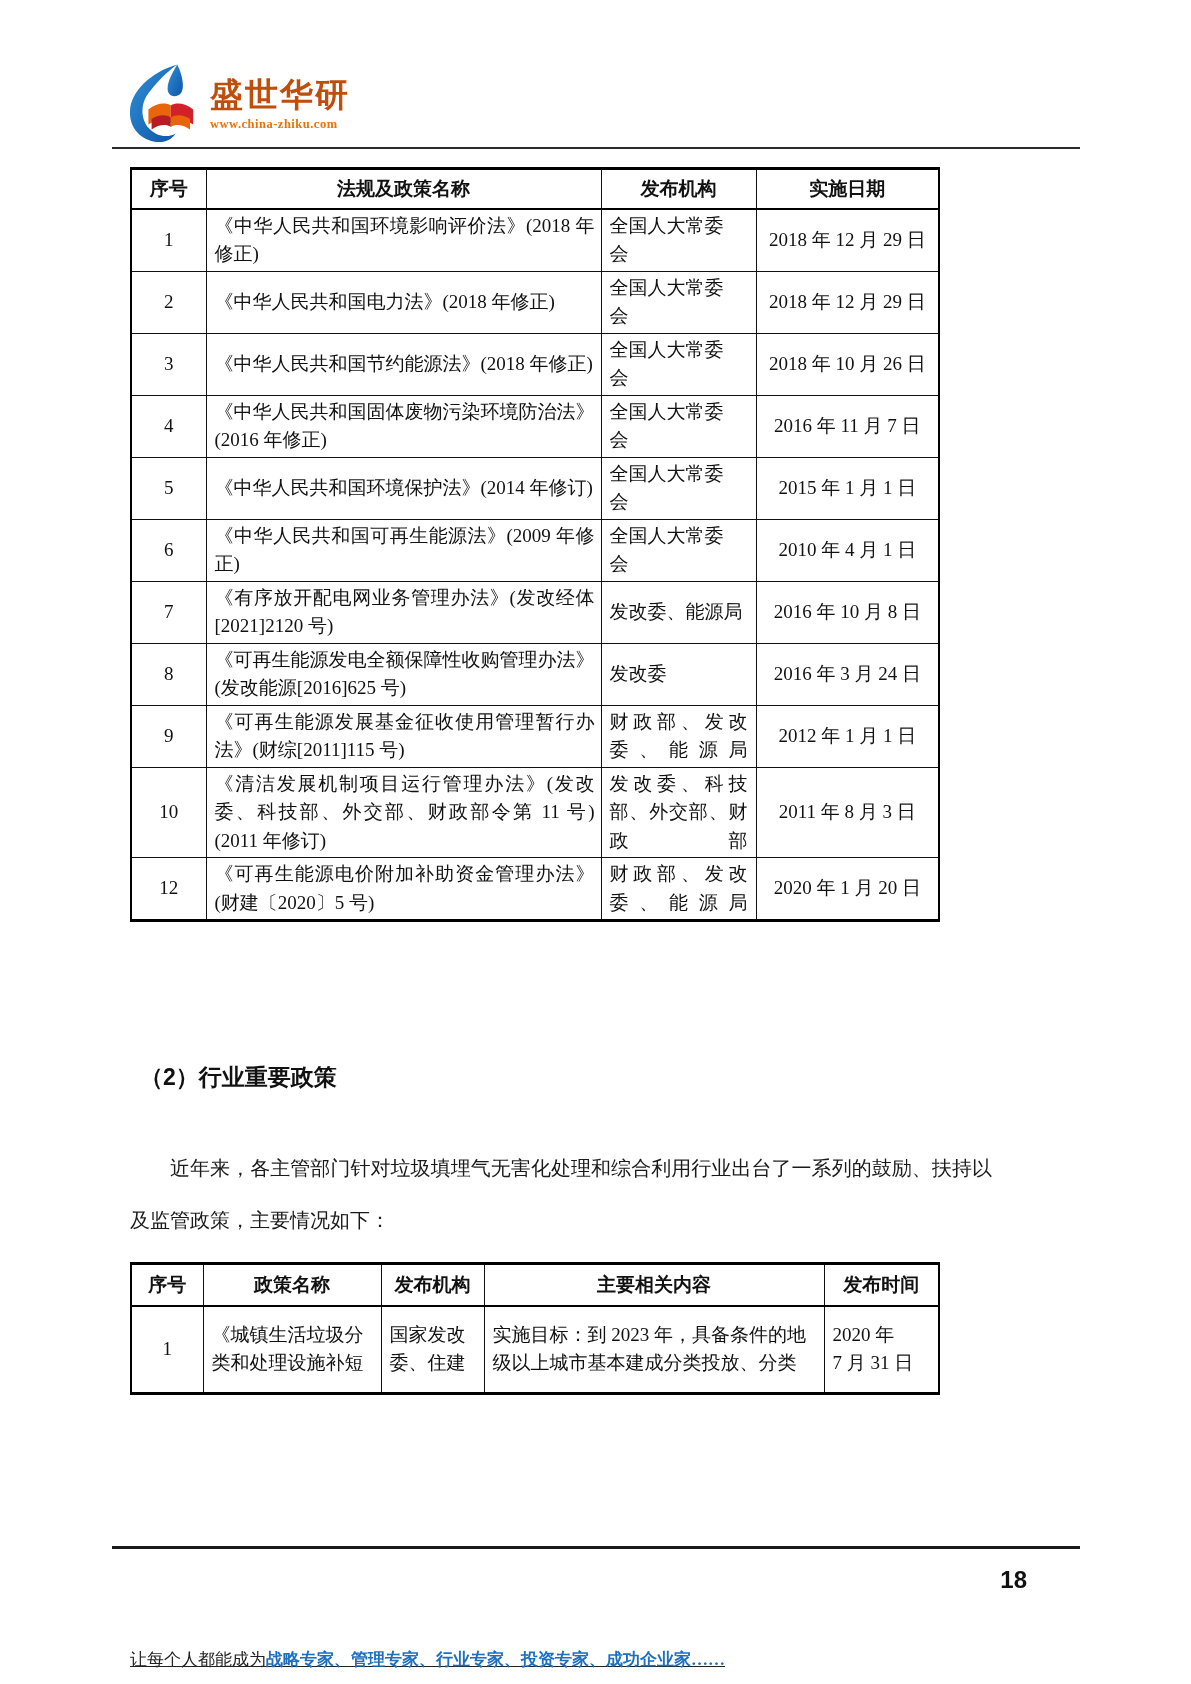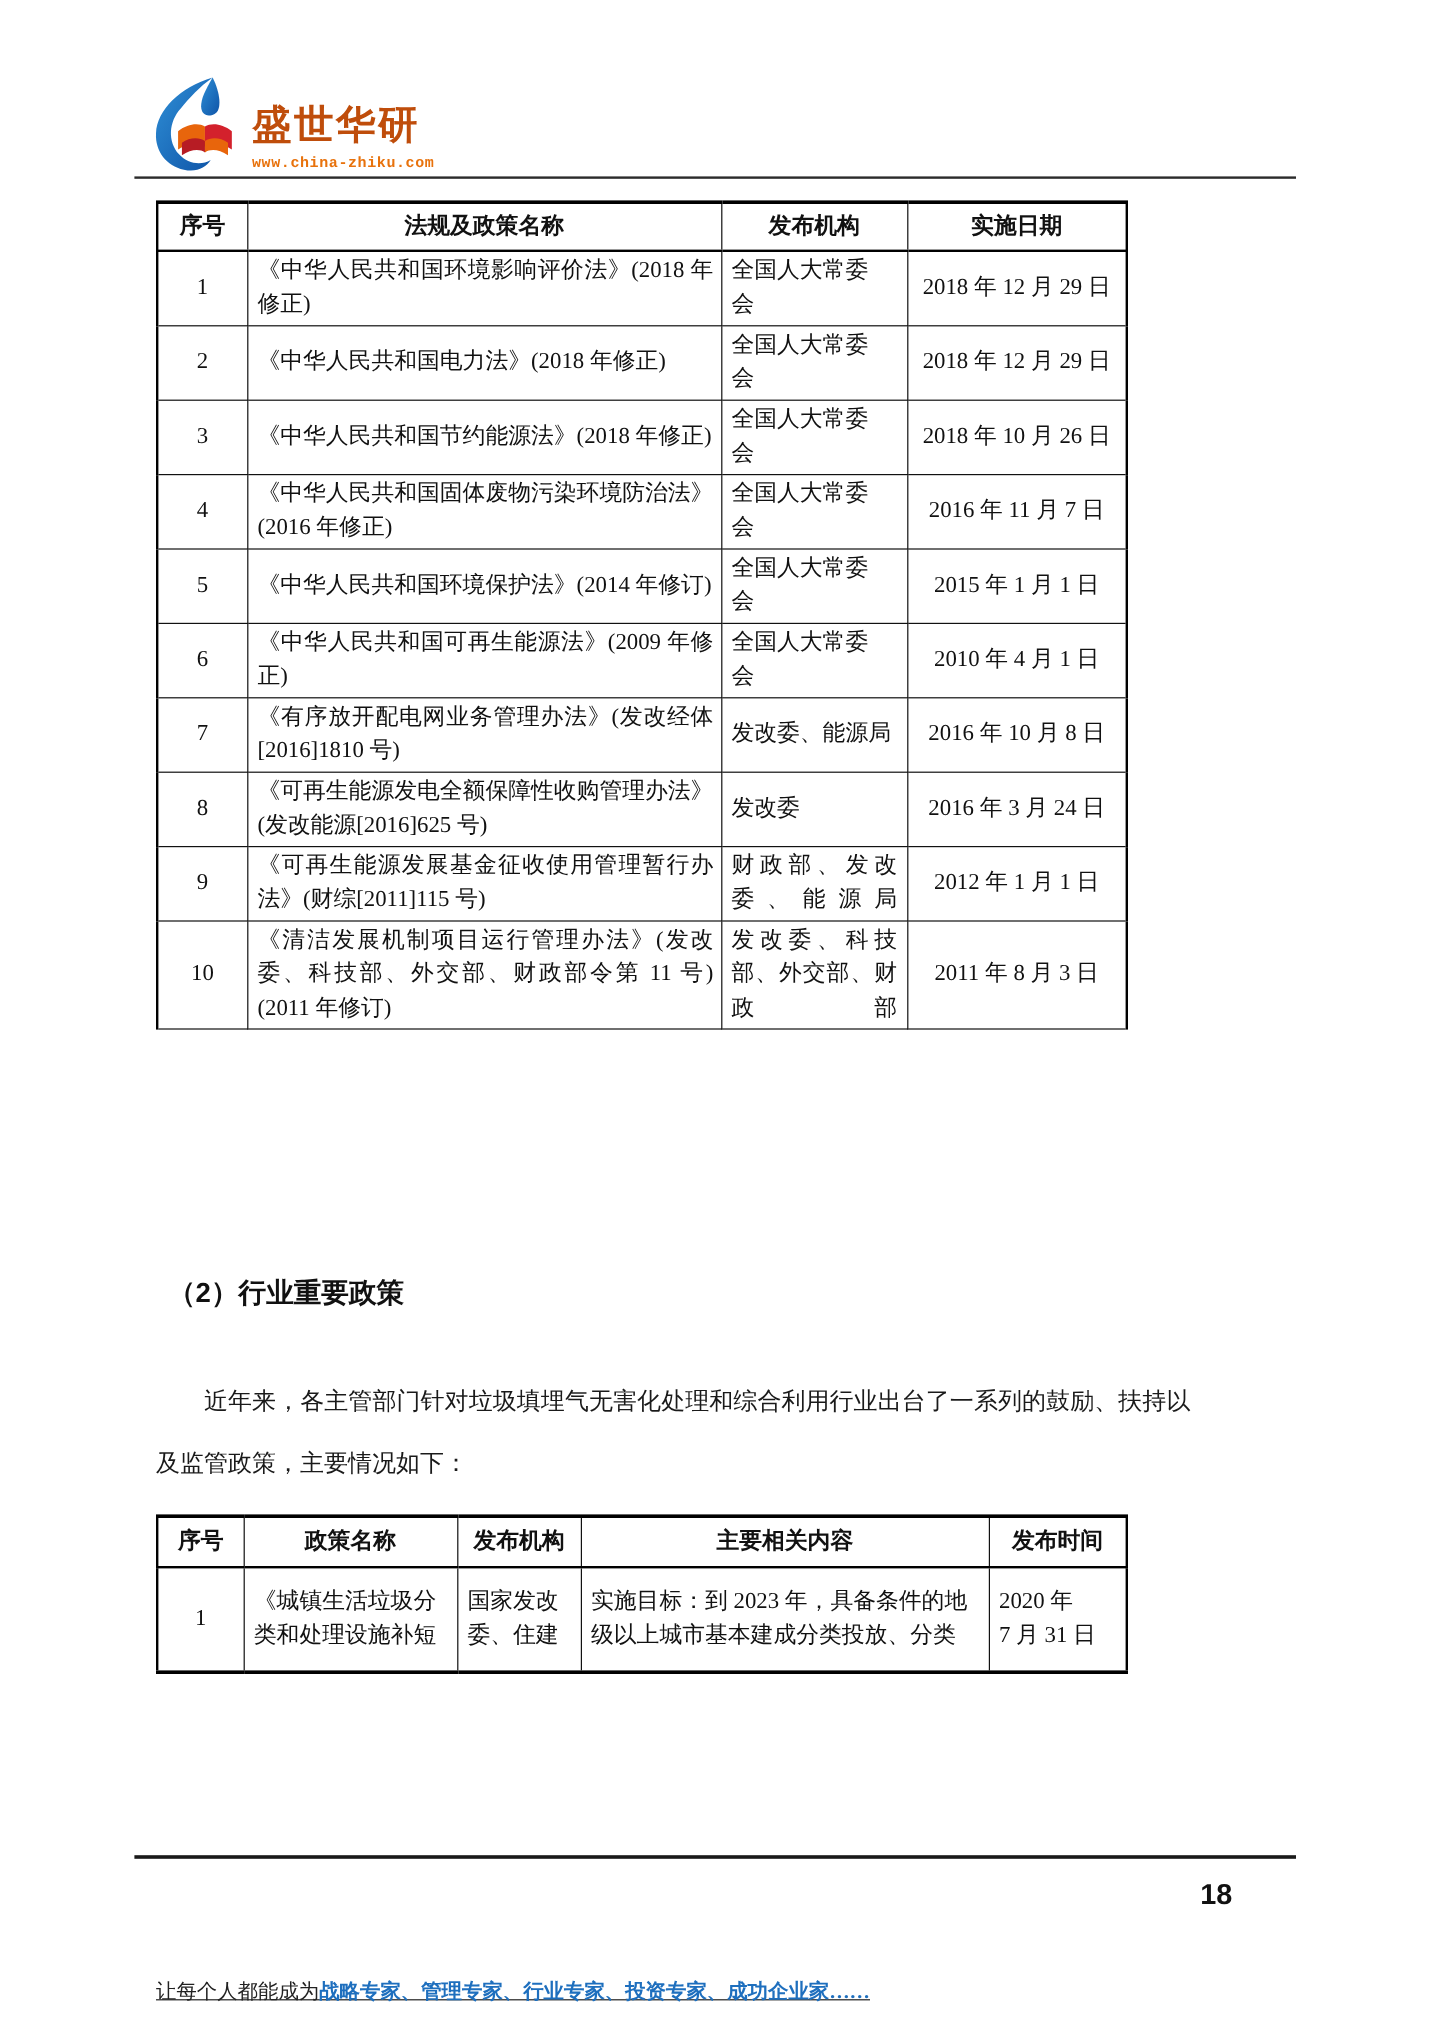--- a/index.html
+++ b/index.html
@@ -2,21 +2,21 @@
 <html><head>
 <meta charset="utf-8">
 <style>
   * { margin:0; padding:0; box-sizing:border-box; }
   body { background:#ffffff; font-family:"Liberation Serif","DejaVu Serif",serif; }
   .page { position:relative; width:1191px; height:1684px; background:#ffffff; color:#1a1a1a; overflow:hidden; }
 
   
   .logo { position:absolute; left:126px; top:62px; display:flex; align-items:flex-start; }
   .logo-icon { width:80px; height:82px; }
-  .brand-block { margin-left:4px; margin-top:28px; font-family:Liberation Mono, monospace; }
+  .brand-block { margin-left:4px; margin-top:16px; font-family:Liberation Serif, serif; }
   .brand-text { font-size:33px; font-weight:bold; color:#bf4d0b; letter-spacing:2px; line-height:1.05; }
   .brand-url { font-size:12.5px; font-weight:bold; color:#e8720c; margin-top:4px; letter-spacing:0.5px; }
   .report-title { position:absolute; top:116px; left:340px; width:740px; text-align:right;
     font-family:"Liberation Sans","DejaVu Sans",sans-serif; font-size:20px; color:#3b3b3b; }
   .header-rule { position:absolute; left:112px; top:147px; width:968px; height:2px; background:#2b2b2b; }
 
   
   table { border-collapse:collapse; table-layout:fixed; font-size:19px; color:#111;padding-left:12px; }
   th, td { border:1px solid #111; vertical-align:middle; line-height:1.5; padding:2px 8px; }
   th { font-weight:bold; text-align:center; }
@@ -134,21 +134,21 @@
       </tr>
       <tr>
         <td class="c-idx">6</td>
         <td class="c-name">《中华人民共和国可再生能源法》(2009 年修正)</td>
         <td class="c-org">全国人大常委
 会</td>
         <td class="c-date">2010 年 4 月 1 日</td>
       </tr>
       <tr>
         <td class="c-idx">7</td>
-        <td class="c-name">《有序放开配电网业务管理办法》(发改经体[2016]1810 号)</td>
+        <td class="c-name">《有序放开配电网业务管理办法》(发改经体[2021]2120 号)</td>
         <td class="c-org">发改委、能源局</td>
         <td class="c-date">2016 年 10 月 8 日</td>
       </tr>
       <tr>
         <td class="c-idx">8</td>
         <td class="c-name">《可再生能源发电全额保障性收购管理办法》(发改能源[2016]625 号)</td>
         <td class="c-org">发改委</td>
         <td class="c-date">2016 年 3 月 24 日</td>
       </tr>
       <tr>
@@ -158,20 +158,27 @@
 委、能源局</td>
         <td class="c-date">2012 年 1 月 1 日</td>
       </tr>
       <tr class="tall">
         <td class="c-idx">10</td>
         <td class="c-name">《清洁发展机制项目运行管理办法》(发改委、科技部、外交部、财政部令第 11 号)(2011 年修订)</td>
         <td class="c-org org-spread">发改委、科技
 部、外交部、财
 政部</td>
         <td class="c-date">2011 年 8 月 3 日</td>
+      </tr>
+      <tr class="last-row">
+        <td class="c-idx">12</td>
+        <td class="c-name">《可再生能源电价附加补助资金管理办法》(财建〔2020〕5 号)</td>
+        <td class="c-org org-spread">财政部、发改
+委、能源局</td>
+        <td class="c-date">2020 年 1 月 20 日</td>
       </tr>
     </tbody>
   </table>
 
   <div class="section-heading">（2）行业重要政策</div>
   <div class="intro-paragraph">近年来，各主管部门针对垃圾填埋气无害化处理和综合利用行业出台了一系列的鼓励、扶持以及监管政策，主要情况如下：</div>
 
   <table class="t2">
     <colgroup>
       <col style="width:72px">

